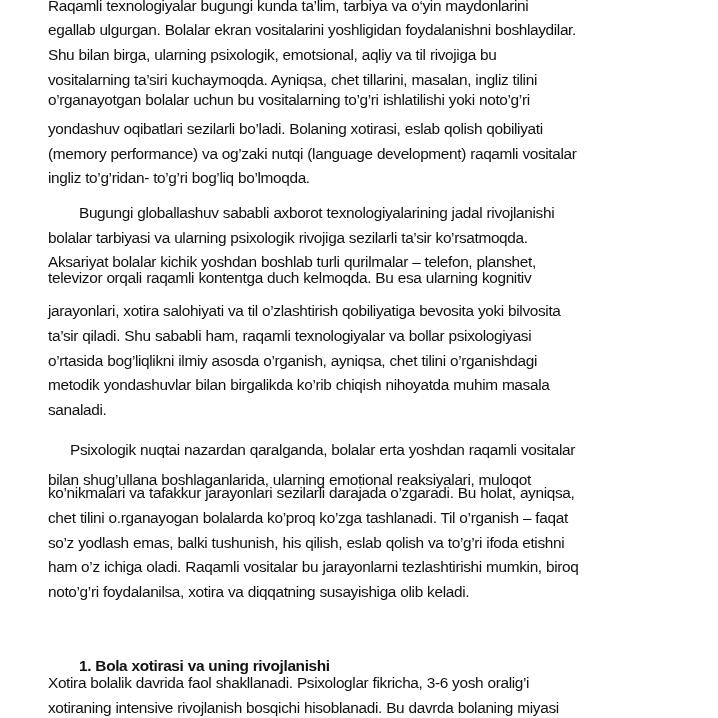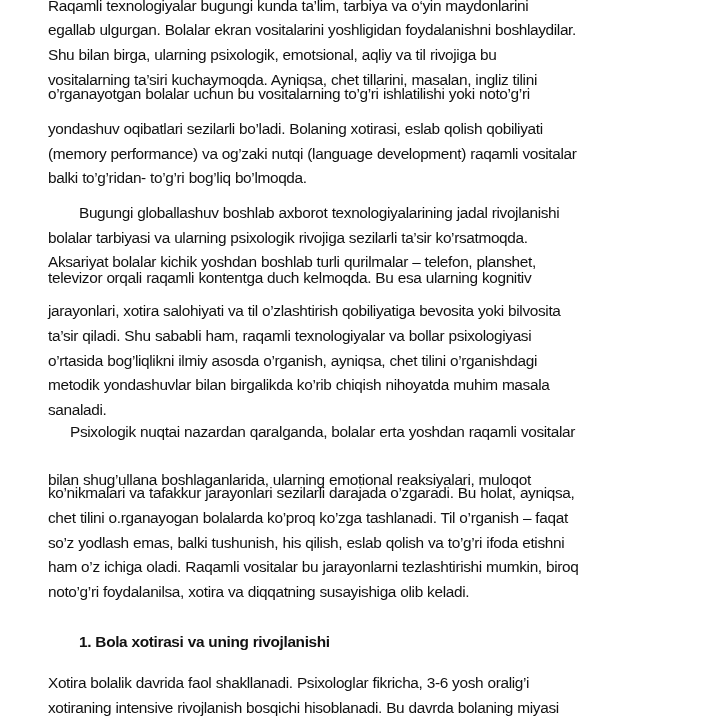--- a/index.html
+++ b/index.html
@@ -28,52 +28,53 @@
     .line {
       position: absolute;
       left: 48px;
       white-space: nowrap;
       height: 24px;
       line-height: 24px;
     }
     .heading {
       font-weight: bold;
       left: 79px;
+      margin-top: 24px;
     }
   </style>
 </head>
 <body>
 
 <div class="page">
 
   <div>
     <div class="line" style="top:8px">Raqamli texnologiyalar bugungi kunda ta’lim, tarbiya va o‘yin maydonlarini</div>
     <div class="line" style="top:32px">egallab ulgurgan. Bolalar ekran vositalarini yoshligidan foydalanishni boshlaydilar.</div>
     <div class="line" style="top:57px">Shu bilan birga, ularning psixologik, emotsional, aqliy va til rivojiga bu</div>
     <div class="line" style="top:82px">vositalarning ta’siri kuchaymoqda. Ayniqsa, chet tillarini, masalan, ingliz tilini</div>
-    <div class="line" style="top:96px">o’rganayotgan bolalar uchun bu vositalarning to’g’ri ishlatilishi yoki noto’g’ri</div>
+    <div class="line" style="top:102px">o’rganayotgan bolalar uchun bu vositalarning to’g’ri ishlatilishi yoki noto’g’ri</div>
     <div class="line" style="top:131px">yondashuv oqibatlari sezilarli bo’ladi. Bolaning xotirasi, eslab qolish qobiliyati</div>
     <div class="line" style="top:156px">(memory performance) va og’zaki nutqi (language development) raqamli vositalar</div>
-    <div class="line" style="top:180px">balki to’g’ridan- to’g’ri bog’liq bo’lmoqda.</div>
+    <div class="line" style="top:180px">ingliz to’g’ridan- to’g’ri bog’liq bo’lmoqda.</div>
   </div>
 
   <div>
-    <div class="line" style="top:215px; left:79px">Bugungi globallashuv boshlab axborot texnologiyalarining jadal rivojlanishi</div>
+    <div class="line" style="top:215px; left:79px">Bugungi globallashuv sababli axborot texnologiyalarining jadal rivojlanishi</div>
     <div class="line" style="top:240px">bolalar tarbiyasi va ularning psixologik rivojiga sezilarli ta’sir ko’rsatmoqda.</div>
     <div class="line" style="top:264px">Aksariyat bolalar kichik yoshdan boshlab turli qurilmalar – telefon, planshet,</div>
     <div class="line" style="top:280px">televizor orqali raqamli kontentga duch kelmoqda. Bu esa ularning kognitiv</div>
     <div class="line" style="top:313px">jarayonlari, xotira salohiyati va til o’zlashtirish qobiliyatiga bevosita yoki bilvosita</div>
     <div class="line" style="top:338px">ta’sir qiladi. Shu sababli ham, raqamli texnologiyalar va bollar psixologiyasi</div>
     <div class="line" style="top:363px">o’rtasida bog’liqlikni ilmiy asosda o’rganish, ayniqsa, chet tilini o’rganishdagi</div>
     <div class="line" style="top:387px">metodik yondashuvlar bilan birgalikda ko’rib chiqish nihoyatda muhim masala</div>
     <div class="line" style="top:412px">sanaladi.</div>
   </div>
 
   <div>
-    <div class="line" style="top:434px; left:70px">Psixologik nuqtai nazardan qaralganda, bolalar erta yoshdan raqamli vositalar</div>
+    <div class="line" style="top:452px; left:70px">Psixologik nuqtai nazardan qaralganda, bolalar erta yoshdan raqamli vositalar</div>
     <div class="line" style="top:482px">bilan shug’ullana boshlaganlarida, ularning emotional reaksiyalari, muloqot</div>
     <div class="line" style="top:495px">ko’nikmalari va tafakkur jarayonlari sezilarli darajada o’zgaradi. Bu holat, ayniqsa,</div>
     <div class="line" style="top:520px">chet tilini o.rganayogan bolalarda ko’proq ko’zga tashlanadi. Til o’rganish – faqat</div>
     <div class="line" style="top:545px">so’z yodlash emas, balki tushunish, his qilish, eslab qolish va to’g’ri ifoda etishni</div>
     <div class="line" style="top:569px">ham o’z ichiga oladi. Raqamli vositalar bu jarayonlarni tezlashtirishi mumkin, biroq</div>
     <div class="line" style="top:594px">noto’g’ri foydalanilsa, xotira va diqqatning susayishiga olib keladi.</div>
   </div>
 
   <div class="line heading" style="top:644px">1. Bola xotirasi va uning rivojlanishi</div>
 

